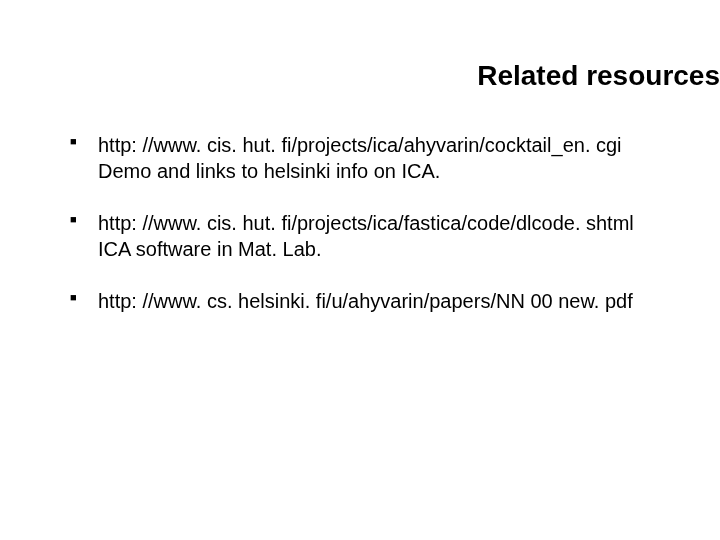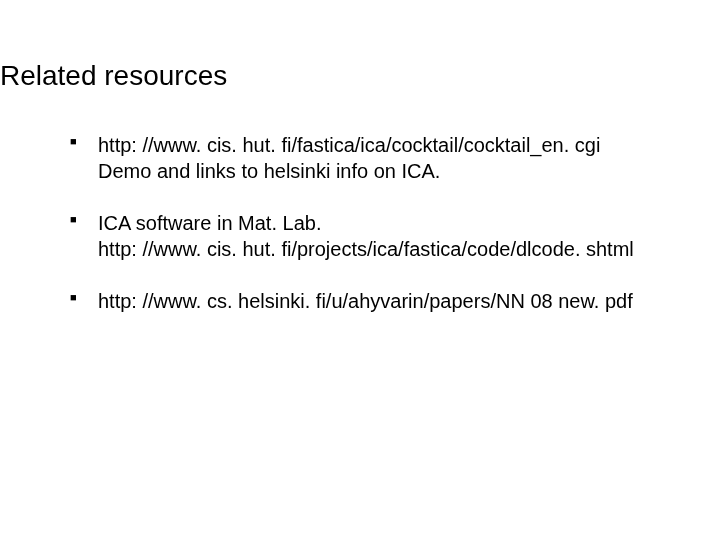--- a/index.html
+++ b/index.html
@@ -11,23 +11,23 @@
     font-family: Arial, Helvetica, sans-serif;
     color: #000000;
   }
   .slide {
     width: 720px;
     height: 540px;
     position: relative;
     box-sizing: border-box;
   }
   .title {
-    text-align: left;
+    text-align: right;
     font-size: 28px;
-    font-weight: normal;
+    font-weight: bold;
     margin-top: 60px;
     margin-bottom: 40px;
   }
   .content {
     margin-left: 70px;
     margin-right: 50px;
   }
   ul {
     list-style: none;
     padding: 0;
@@ -53,25 +53,25 @@
   }
 </style>
 </head>
 <body>
 
 <div class="slide">
   <div class="title">Related resources</div>
   <div class="content">
     <ul>
       <li>
-        <span class="item-line">http: //www. cis. hut. fi/fastica/ica/cocktail/cocktail_en. cgi</span>
+        <span class="item-line">http: //www. cis. hut. fi/projects/ica/ahyvarin/cocktail_en. cgi</span>
         <span class="item-line">Demo and links to helsinki  info on ICA.</span>
       </li>
       <li>
+        <span class="item-line">http: //www. cis. hut. fi/projects/ica/fastica/code/dlcode. shtml</span>
         <span class="item-line">ICA software in Mat. Lab.</span>
-        <span class="item-line">http: //www. cis. hut. fi/projects/ica/fastica/code/dlcode. shtml</span>
       </li>
       <li>
-        <span class="item-line">http: //www. cs. helsinki. fi/u/ahyvarin/papers/NN 08 new. pdf</span>
+        <span class="item-line">http: //www. cs. helsinki. fi/u/ahyvarin/papers/NN 00 new. pdf</span>
       </li>
     </ul>
   </div>
 </div>
 
 </body></html>

